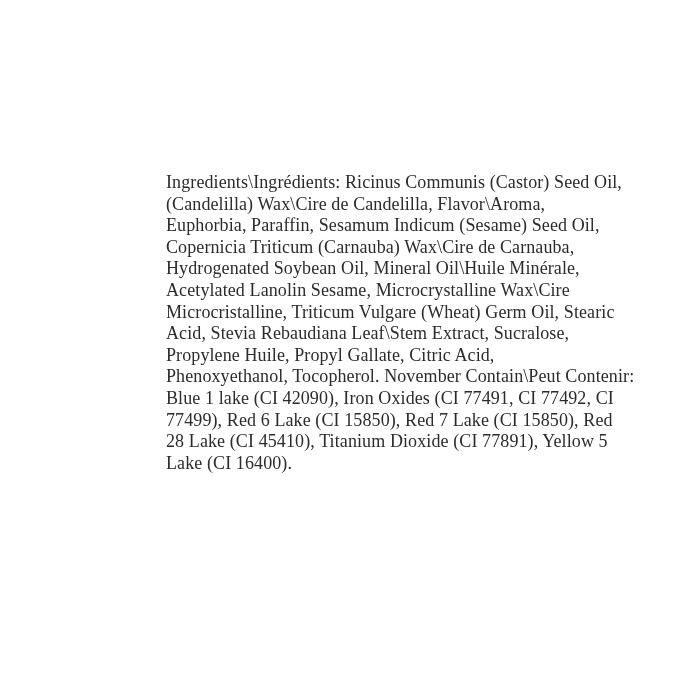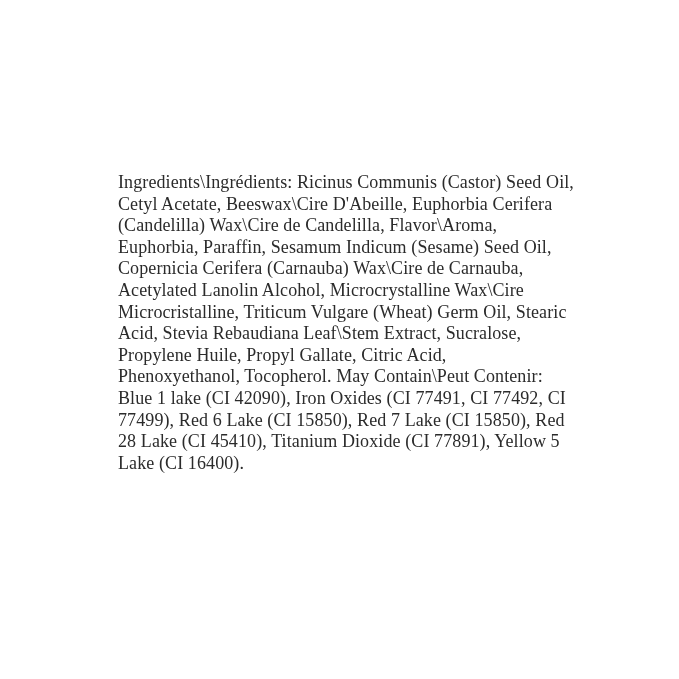--- a/index.html
+++ b/index.html
@@ -19,33 +19,34 @@
     left: 118px;
     top: 172px;
     width: 470px;
     color: #2b2b2b;
     font-size: 18px;
     line-height: 21.6px;
     letter-spacing: 0.1px;
   }
   .label-line {
     white-space: pre;
+    margin-left: 48px;
   }
 </style>
 </head>
 <body>
 
 <div class="label-block">
   <div class="label-line">Ingredients\Ingrédients: Ricinus Communis (Castor) Seed Oil,</div>
-  <div class="label-line">Cetyl Acetate, Beeswax\Cire D'Abeille, Euphorbia Cerifera</div>
   <div class="label-line">(Candelilla) Wax\Cire de Candelilla, Flavor\Aroma,</div>
   <div class="label-line">Euphorbia, Paraffin, Sesamum Indicum (Sesame) Seed Oil,</div>
-  <div class="label-line">Copernicia Cerifera (Carnauba) Wax\Cire de Carnauba,</div>
-  <div class="label-line">Acetylated Lanolin Alcohol, Microcrystalline Wax\Cire</div>
+  <div class="label-line">Copernicia Triticum (Carnauba) Wax\Cire de Carnauba,</div>
+  <div class="label-line">Hydrogenated Soybean Oil, Mineral Oil\Huile Minérale,</div>
+  <div class="label-line">Acetylated Lanolin Sesame, Microcrystalline Wax\Cire</div>
   <div class="label-line">Microcristalline, Triticum Vulgare (Wheat) Germ Oil, Stearic</div>
   <div class="label-line">Acid, Stevia Rebaudiana Leaf\Stem Extract, Sucralose,</div>
   <div class="label-line">Propylene Huile, Propyl Gallate, Citric Acid,</div>
-  <div class="label-line">Phenoxyethanol, Tocopherol. May Contain\Peut Contenir:</div>
+  <div class="label-line">Phenoxyethanol, Tocopherol. November Contain\Peut Contenir:</div>
   <div class="label-line">Blue 1 lake (CI 42090), Iron Oxides (CI 77491, CI 77492, CI</div>
   <div class="label-line">77499), Red 6 Lake (CI 15850), Red 7 Lake (CI 15850), Red</div>
   <div class="label-line">28 Lake (CI 45410), Titanium Dioxide (CI 77891), Yellow 5</div>
   <div class="label-line">Lake (CI 16400).</div>
 </div>
 
 </body></html>

